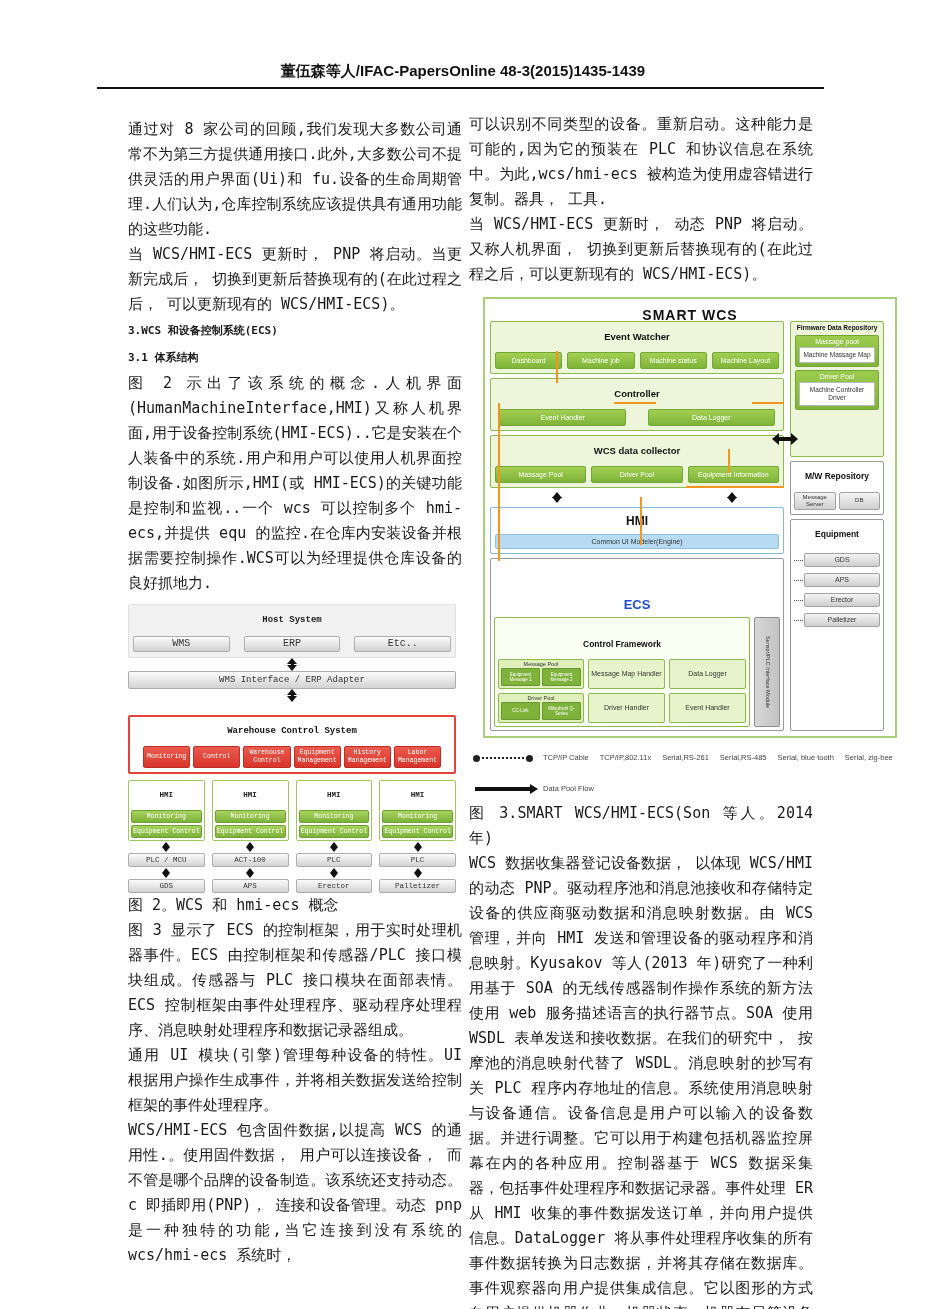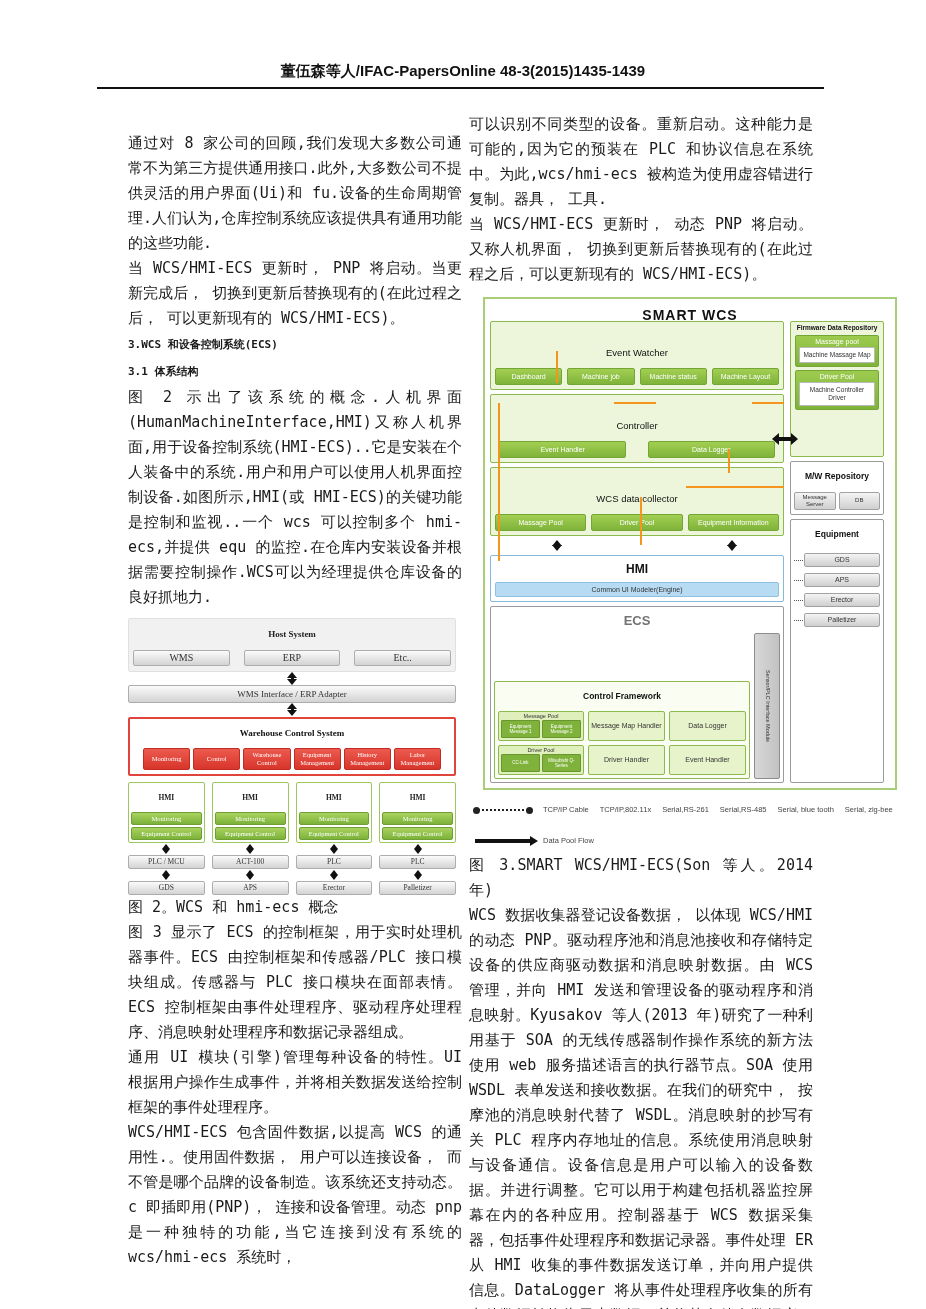--- a/index.html
+++ b/index.html
@@ -2,48 +2,48 @@
 <html><head>
 <meta charset="utf-8">
 <style>
   html,body{margin:0;padding:0;background:#fff;}
   .page{position:relative;width:926px;height:1309px;background:#fff;overflow:hidden;color:#1a1a1a;}
   .hdr{position:absolute;top:61px;left:0;width:100%;text-align:center;
        font:bold 15px/20px "Liberation Sans",sans-serif;color:#111;}
   .hdr-rule{position:absolute;top:87px;left:97px;width:727px;height:0;border-top:2px solid #111;}
   .col{position:absolute;font:15px/25px "DejaVu Sans Mono","DejaVu Sans",monospace;
        text-align:justify;color:#1a1a1a;}
-  .col-left{left:128px;top:131px;width:334px;}
+  .col-left{left:128px;top:117px;width:334px;}
   .col-right{left:469px;top:112px;width:344px;}
   .col p{margin:0;}
   .mt24{margin-top:24px;}　.mt20{margin-top:20px;}
   .sec-h{font-weight:bold;font-size:11px;line-height:27px;margin:0;}
   .cap{font:15px/25px "DejaVu Sans Mono","DejaVu Sans",monospace;margin:4px 0 0 0;}
 
   
   .grayb{background:linear-gradient(#fbfbfb,#d3d3d3);border:1px solid #adadad;border-radius:2px;
          text-align:center;color:#333;}
   .varrow{position:relative;width:10px;height:13px;margin:0 auto;
           background:linear-gradient(#111,#111) center/3px calc(100% - 8px) no-repeat;}
   .varrow::before{content:"";position:absolute;top:0;left:0;border:5px solid transparent;
           border-bottom:6px solid #111;border-top:0;}
   .varrow::after{content:"";position:absolute;bottom:0;left:0;border:5px solid transparent;
           border-top:6px solid #111;border-bottom:0;}
   .varrow.s{width:8px;height:10px;background-size:2px calc(100% - 6px);}
   .varrow.s::before{border-width:0 4px 5px 4px;}
   .varrow.s::after{border-width:5px 4px 0 4px;}
 
   
-  .fig2{width:328px;margin-top:8px;font-family:Liberation Serif, serif;}
+  .fig2{width:328px;margin-top:8px;font-family:Liberation Mono, monospace;}
   .f2-host{background:#f1f1f1;border:1px solid #e0e0e0;border-radius:2px;padding:3px 4px 5px;}
   .f2-host-title{font-weight:bold;font-size:9px;text-align:center;margin-bottom:3px;color:#222;}
   .f2-host-row{display:flex;gap:14px;}
   .f2-host-row .grayb{flex:1;font-size:10px;line-height:14px;height:14px;}
   .f2-adapter{height:16px;font-size:9px;line-height:16px;}
-  .f2-wcs{border:2px solid #e0443a;border-radius:2px;padding:2px 13px 4px;margin-top:1px;}
+  .f2-wcs{border:2px solid #e0443a;border-radius:2px;padding:2px 13px 4px;margin-top:13px;}
   .f2-wcs-title{font-weight:bold;font-size:9px;text-align:center;margin-bottom:2px;color:#111;}
   .f2-wcs-row{display:flex;gap:3px;}
   .f2-red{flex:1;background:linear-gradient(#ec5a4e,#d8352b);border:1px solid #c02d24;border-radius:2px;
           color:#fff;font-size:6.5px;line-height:8px;min-height:18px;display:flex;align-items:center;
           justify-content:center;text-align:center;padding:1px;}
   .f2-units{display:flex;gap:7px;margin-top:6px;}
   .f2-unit{flex:1;display:flex;flex-direction:column;}
   .f2-hmi{border:1px solid #9cc95c;border-radius:2px;background:#fff;padding:2px;}
   .f2-hmi-title{font-weight:bold;font-size:7.5px;text-align:center;color:#222;}
   .f2-green{background:linear-gradient(#a9d35f,#7cb23a);border:1px solid #6f9e33;border-radius:2px;
@@ -51,39 +51,39 @@
   .f2-bar{font-size:7.5px;line-height:12px;height:12px;}
   .f2-unit .varrow.s{margin:1px auto;}
 
   
   .fig3{position:relative;width:400px;margin-left:14px;margin-top:10px;border:2px solid #a9ce77;
         background:#fff;padding:4px 5px 5px;font-family:"Liberation Sans",sans-serif;}
   .f3-title{text-align:center;font-weight:bold;font-size:14px;letter-spacing:1px;color:#111;height:18px;}
   .f3-body{position:relative;display:flex;gap:6px;}
   .f3-main{width:294px;display:flex;flex-direction:column;gap:4px;}
   .f3-sec{border:1px solid #8bbb4c;background:#edf6db;border-radius:2px;padding:2px 4px 4px;}
-  .f3-sec-title{font-weight:normal;font-size:9.5px;text-align:center;color:#111;margin-bottom:3px;margin-top:16px;}
+  .f3-sec-title{font-weight:bold;font-size:9.5px;text-align:center;color:#111;margin-bottom:3px;}
   .f3-row{display:flex;gap:5px;}
   .f3-row.spread{justify-content:space-between;padding:0 4px;}
   .f3-btn{flex:1;background:linear-gradient(#a2cf52,#7fb33a);border:1px solid #74a636;border-radius:2px;
           color:#fff;font-size:7px;line-height:9px;min-height:13px;display:flex;align-items:center;
           justify-content:center;text-align:center;padding:1px 2px;}
   .f3-row.spread .f3-btn{flex:0 0 44%;}
   .f3-arrows{display:flex;height:11px;}
   .f3-arrows .varrow{height:11px;}
   .f3-arrows .a1{margin-left:62px;}
   .f3-arrows .a2{margin-left:118px;margin-right:auto;}
   .f3-hmi{border:1px solid #86b8da;background:#fff;border-radius:2px;padding:1px 4px 4px;}
   .f3-hmi-title{font-weight:bold;font-size:12px;text-align:center;color:#111;}
   .f3-hmi-bar{background:#b7dbf3;border:1px solid #8fc0e0;border-radius:2px;font-size:7px;
               line-height:13px;text-align:center;color:#333;}
   .f3-ecs{border:1px solid #9a9a9a;background:#fff;border-radius:2px;padding:1px 3px 3px;}
-  .f3-ecs-title{font-weight:bold;font-size:13px;text-align:center;color:#737373;}
+  .f3-ecs-title{font-weight:bold;font-size:13px;text-align:center;color:#1d4ed8;margin-top:32px;}
   .f3-ecs-body{display:flex;gap:4px;}
-  .f3-fw{flex:1;border:1px solid #8bbb4c;background:#fafdf2;border-radius:2px;padding:2px 3px 3px;margin-top:48px;}
+  .f3-fw{flex:1;border:1px solid #8bbb4c;background:#fafdf2;border-radius:2px;padding:14px 3px 3px;}
   .f3-fw-title{font-weight:bold;font-size:8.5px;text-align:center;color:#111;margin-bottom:2px;}
   .f3-fw-grid{display:grid;grid-template-columns:86px 1fr 1fr;gap:4px;}
   .f3-pool{border:1px solid #8bbb4c;background:#dff0bd;border-radius:2px;padding:1px 2px 2px;}
   .f3-pool-title{font-size:5.5px;text-align:center;color:#333;line-height:7px;}
   .f3-pool-row{display:flex;gap:2px;}
   .f3-chip{flex:1;background:#7fb23a;border:1px solid #699631;border-radius:1px;color:#fff;
            font-size:4.5px;line-height:5.5px;min-height:14px;display:flex;align-items:center;
            justify-content:center;text-align:center;padding:1px;}
   .f3-hbtn{background:#e7f3cb;border:1px solid #8bbb4c;border-radius:2px;font-size:7px;line-height:8.5px;
            display:flex;align-items:center;justify-content:center;text-align:center;color:#333;padding:1px;}

